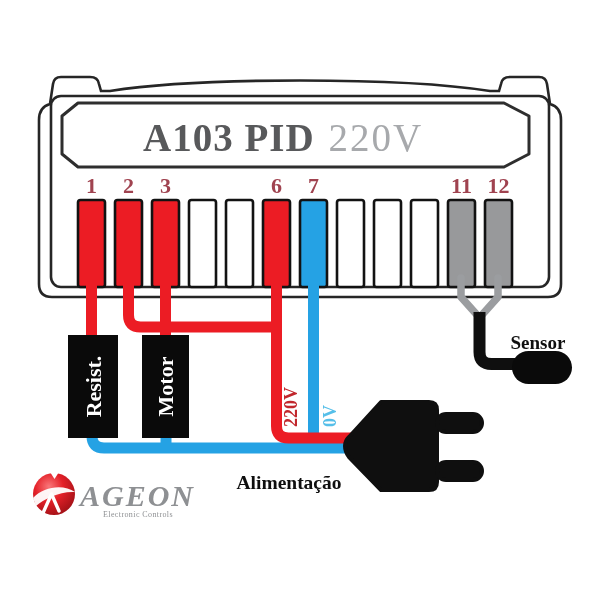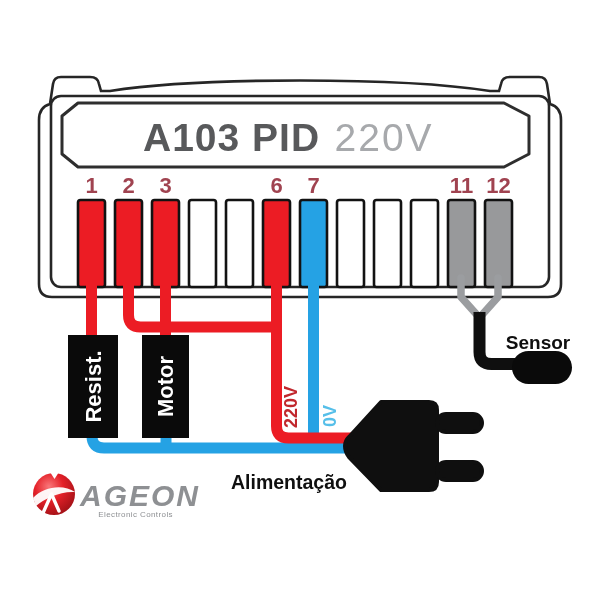--- a/index.html
+++ b/index.html
@@ -1,17 +1,17 @@
 <!DOCTYPE html>
 <html style="--wire-red: #ec1c24; --wire-blue: #25a2e4; --wire-gray: #9b9da0; --terminal-white: #ffffff; --terminal-gray: #98999b; --terminal-stroke: #121212; --terminal-number: #a04350; --title-dark: #58595b; --title-light: #a7a9ac; --line-label: #c1272d; --neutral-label: #56bfe9; --brand-gray: #8e9093; --logo-red: #d8161f; --ink: #0f0f0f;"><head>
 <meta charset="utf-8">
 <style>
   html,body{margin:0;padding:0;background:#fff;}
   .stage{width:600px;height:600px;position:relative;background:#fff;overflow:hidden;
-         font-family:Liberation Sans, sans-serif;}
+         font-family:Liberation Serif, serif;}
   svg{display:block;}
   .outline{fill:#fff;stroke:#262626;stroke-width:2.6px;}
   .plate{fill:#fff;stroke:#2e2e2e;stroke-width:3px;stroke-linejoin:round;}
   .title-model{fill:var(--title-dark);font-weight:bold;font-size:39px;letter-spacing:1px;}
   .title-volt{fill:var(--title-light);font-weight:normal;font-size:39px;letter-spacing:2px;}
   .tnum{fill:var(--terminal-number);font-weight:bold;font-size:22px;text-anchor:middle;}
   .wire-red{stroke:var(--wire-red);stroke-width:11px;fill:none;}
   .wire-blue{stroke:var(--wire-blue);stroke-width:11px;fill:none;}
   .wire-gray{stroke:var(--wire-gray);stroke-width:7.5px;fill:none;stroke-linecap:round;stroke-linejoin:round;}
   .wire-black{stroke:var(--ink);stroke-width:12px;fill:none;}

